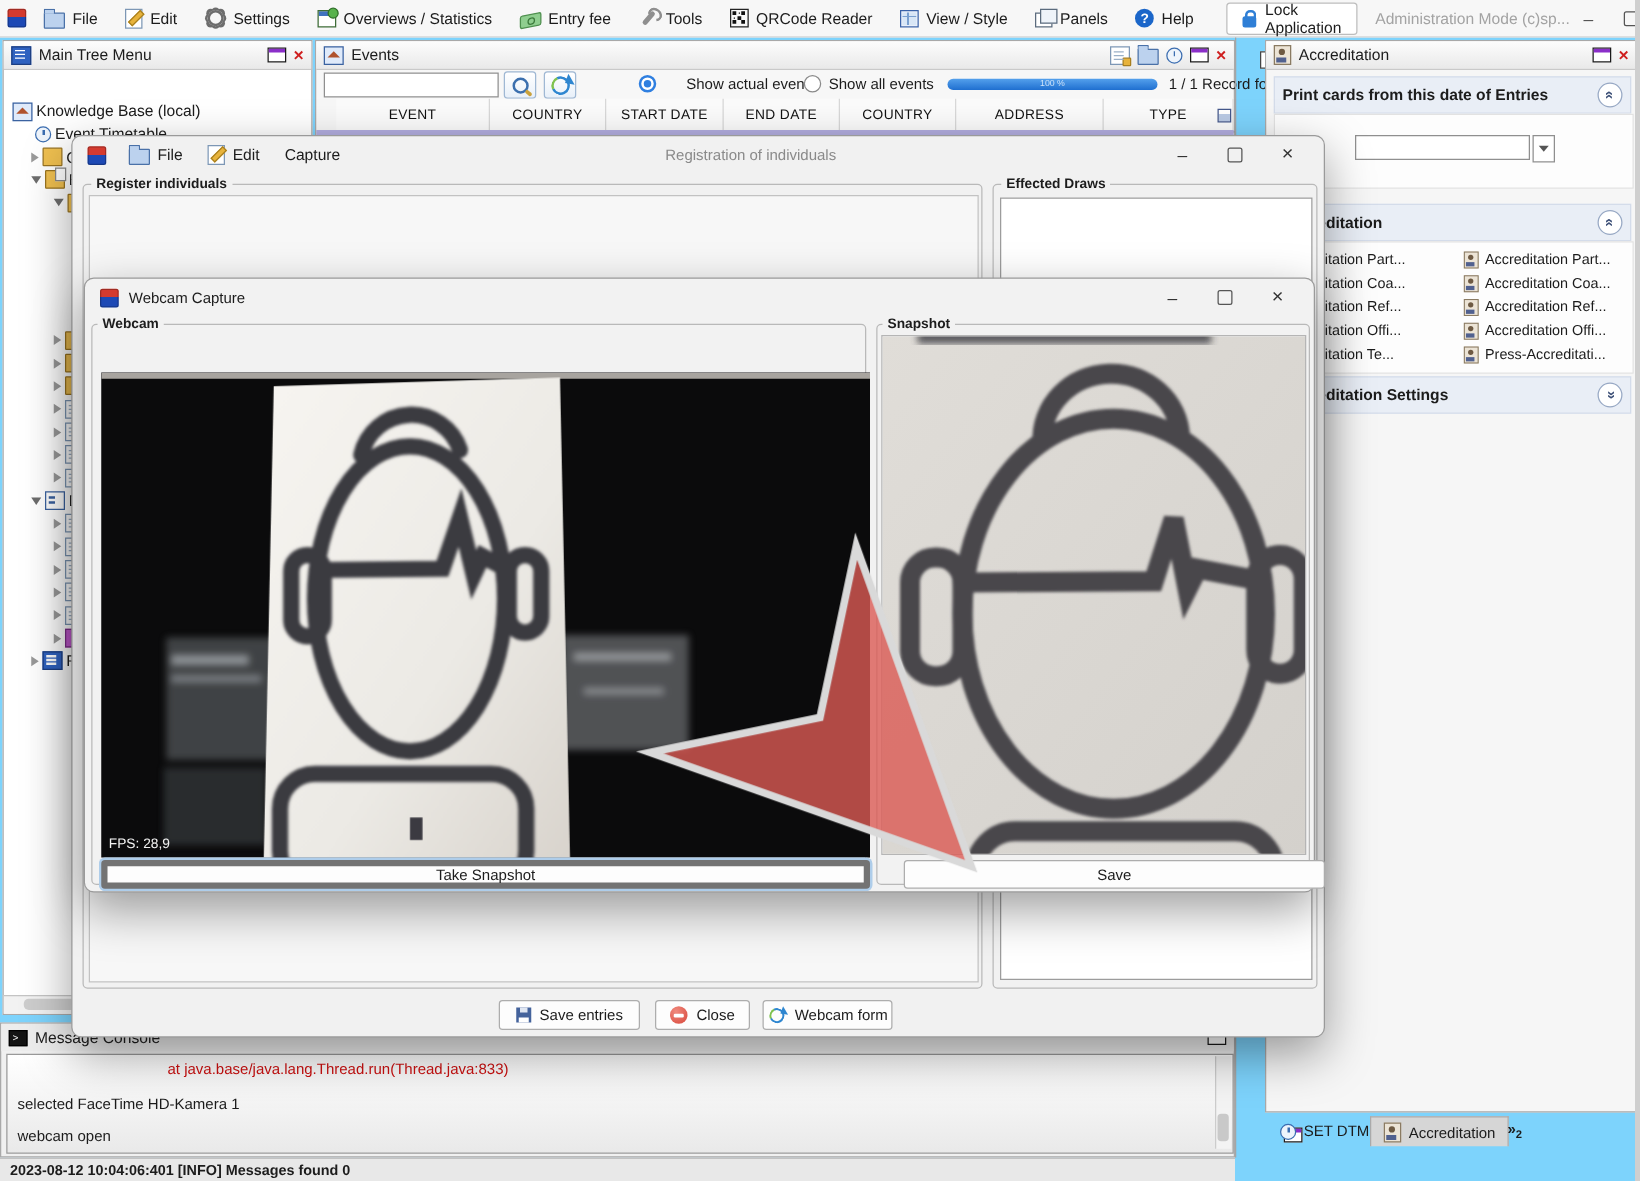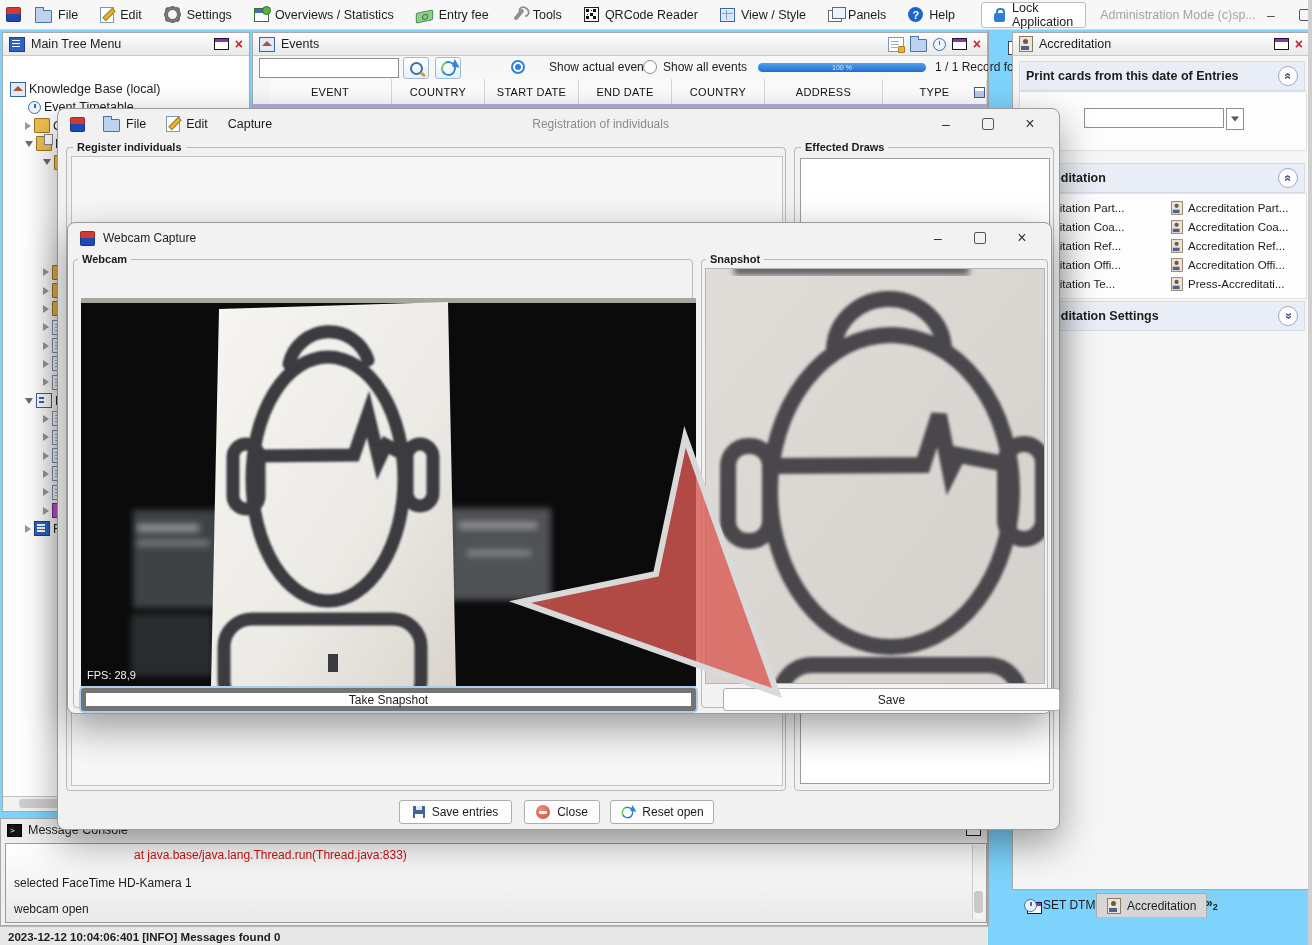--- a/index.html
+++ b/index.html
@@ -478,21 +478,21 @@
       <div class="console-line" style="left:128px;top:4px;color:#cc1111;">at java.base/java.lang.Thread.run(Thread.java:833)</div>
       <div class="console-line" style="left:8px;top:32px;">selected FaceTime HD-Kamera 1</div>
       <div class="console-line" style="left:8px;top:34px;margin-top:24px;">webcam open</div>
       <div class="abs" style="right:1px;top:1px;width:12px;height:74px;background:#f3f3f3;border-left:1px solid #ccc;">
         <div class="abs" style="left:1px;top:46px;width:9px;height:22px;background:#c9c9c9;border-radius:3px;"></div>
       </div>
     </div>
   </div>
   
   <div class="abs" style="left:0;top:926px;width:988px;height:19px;background:#e8e8e8;border-top:1px solid #b5b5b5;display:flex;align-items:center;z-index:2;">
-    <span style="font-weight:bold;font-size:11.5px;margin-left:8px;">2023-12-12 10:04:06:401 [INFO] Messages found 0</span>
+    <span style="font-weight:bold;font-size:11.5px;margin-left:8px;">2023-08-12 10:04:06:401 [INFO] Messages found 0</span>
   </div>
 
   
   <div class="dialog" style="left:57px;top:108px;width:1003px;height:722px;z-index:10;">
     <div class="dtitle">
       <span class="ic app-ico"></span>
       <span id="reg-menus" style="display:flex;align-items:center;gap:20px;margin-left:10px;">
           <span class="mb-item" style="margin-right: 0px;">
             <span class="ic mi-folder"></span>
             <span>File</span>
@@ -525,21 +525,21 @@
     <div class="btn" style="left:341px;top:691px;width:113px;height:24px;">
       <span class="floppy"></span>
       <span>Save entries</span>
     </div>
     <div class="btn" style="left:466px;top:691px;width:76px;height:24px;">
       <span class="stop"></span>
       <span>Close</span>
     </div>
     <div class="btn" style="left:552px;top:691px;width:104px;height:24px;">
       <span class="refresh" style="transform:scale(.8) rotate(20deg)"></span>
-      <span>Reset open</span>
+      <span>Webcam form</span>
     </div>
   </div>
 
   
   <div class="dialog" style="left:67px;top:222px;width:985px;height:492px;background:#f2f2f2;z-index:20;">
     <div class="dtitle">
       <span class="ic app-ico"></span>
       <span>Webcam Capture</span>
       <span style="flex:1"></span>
       <span class="dlg-wc">–</span>

